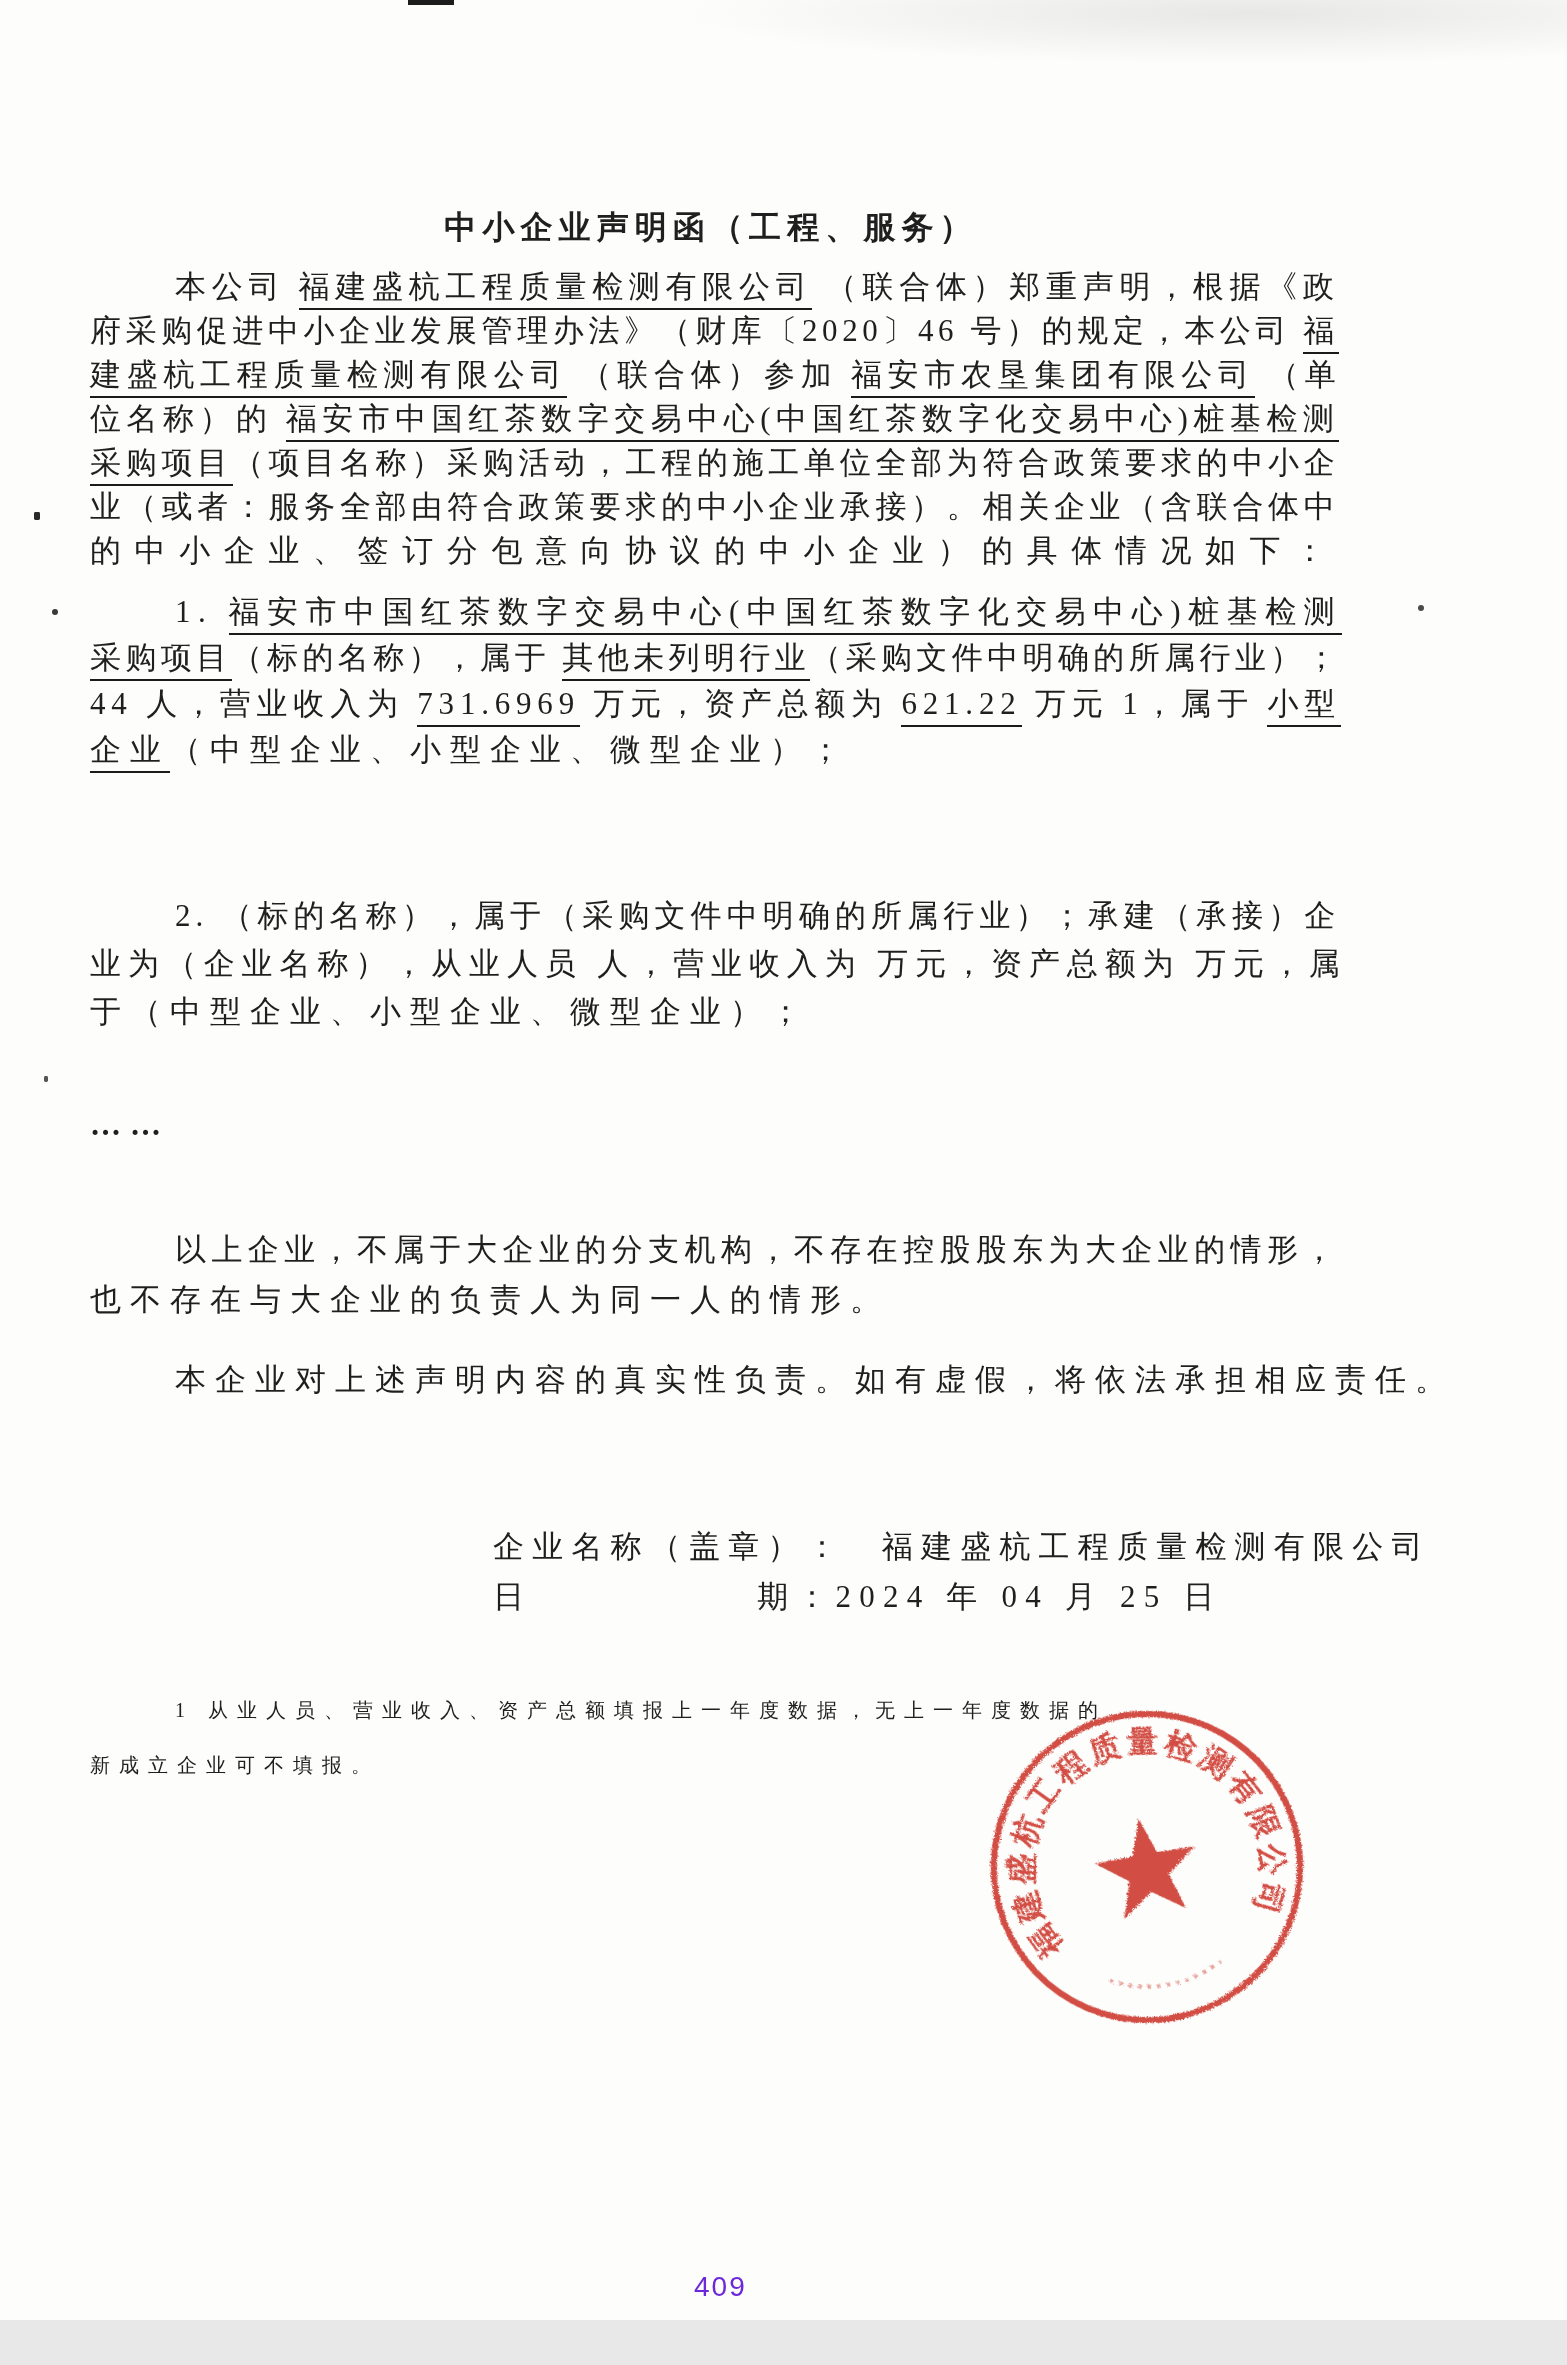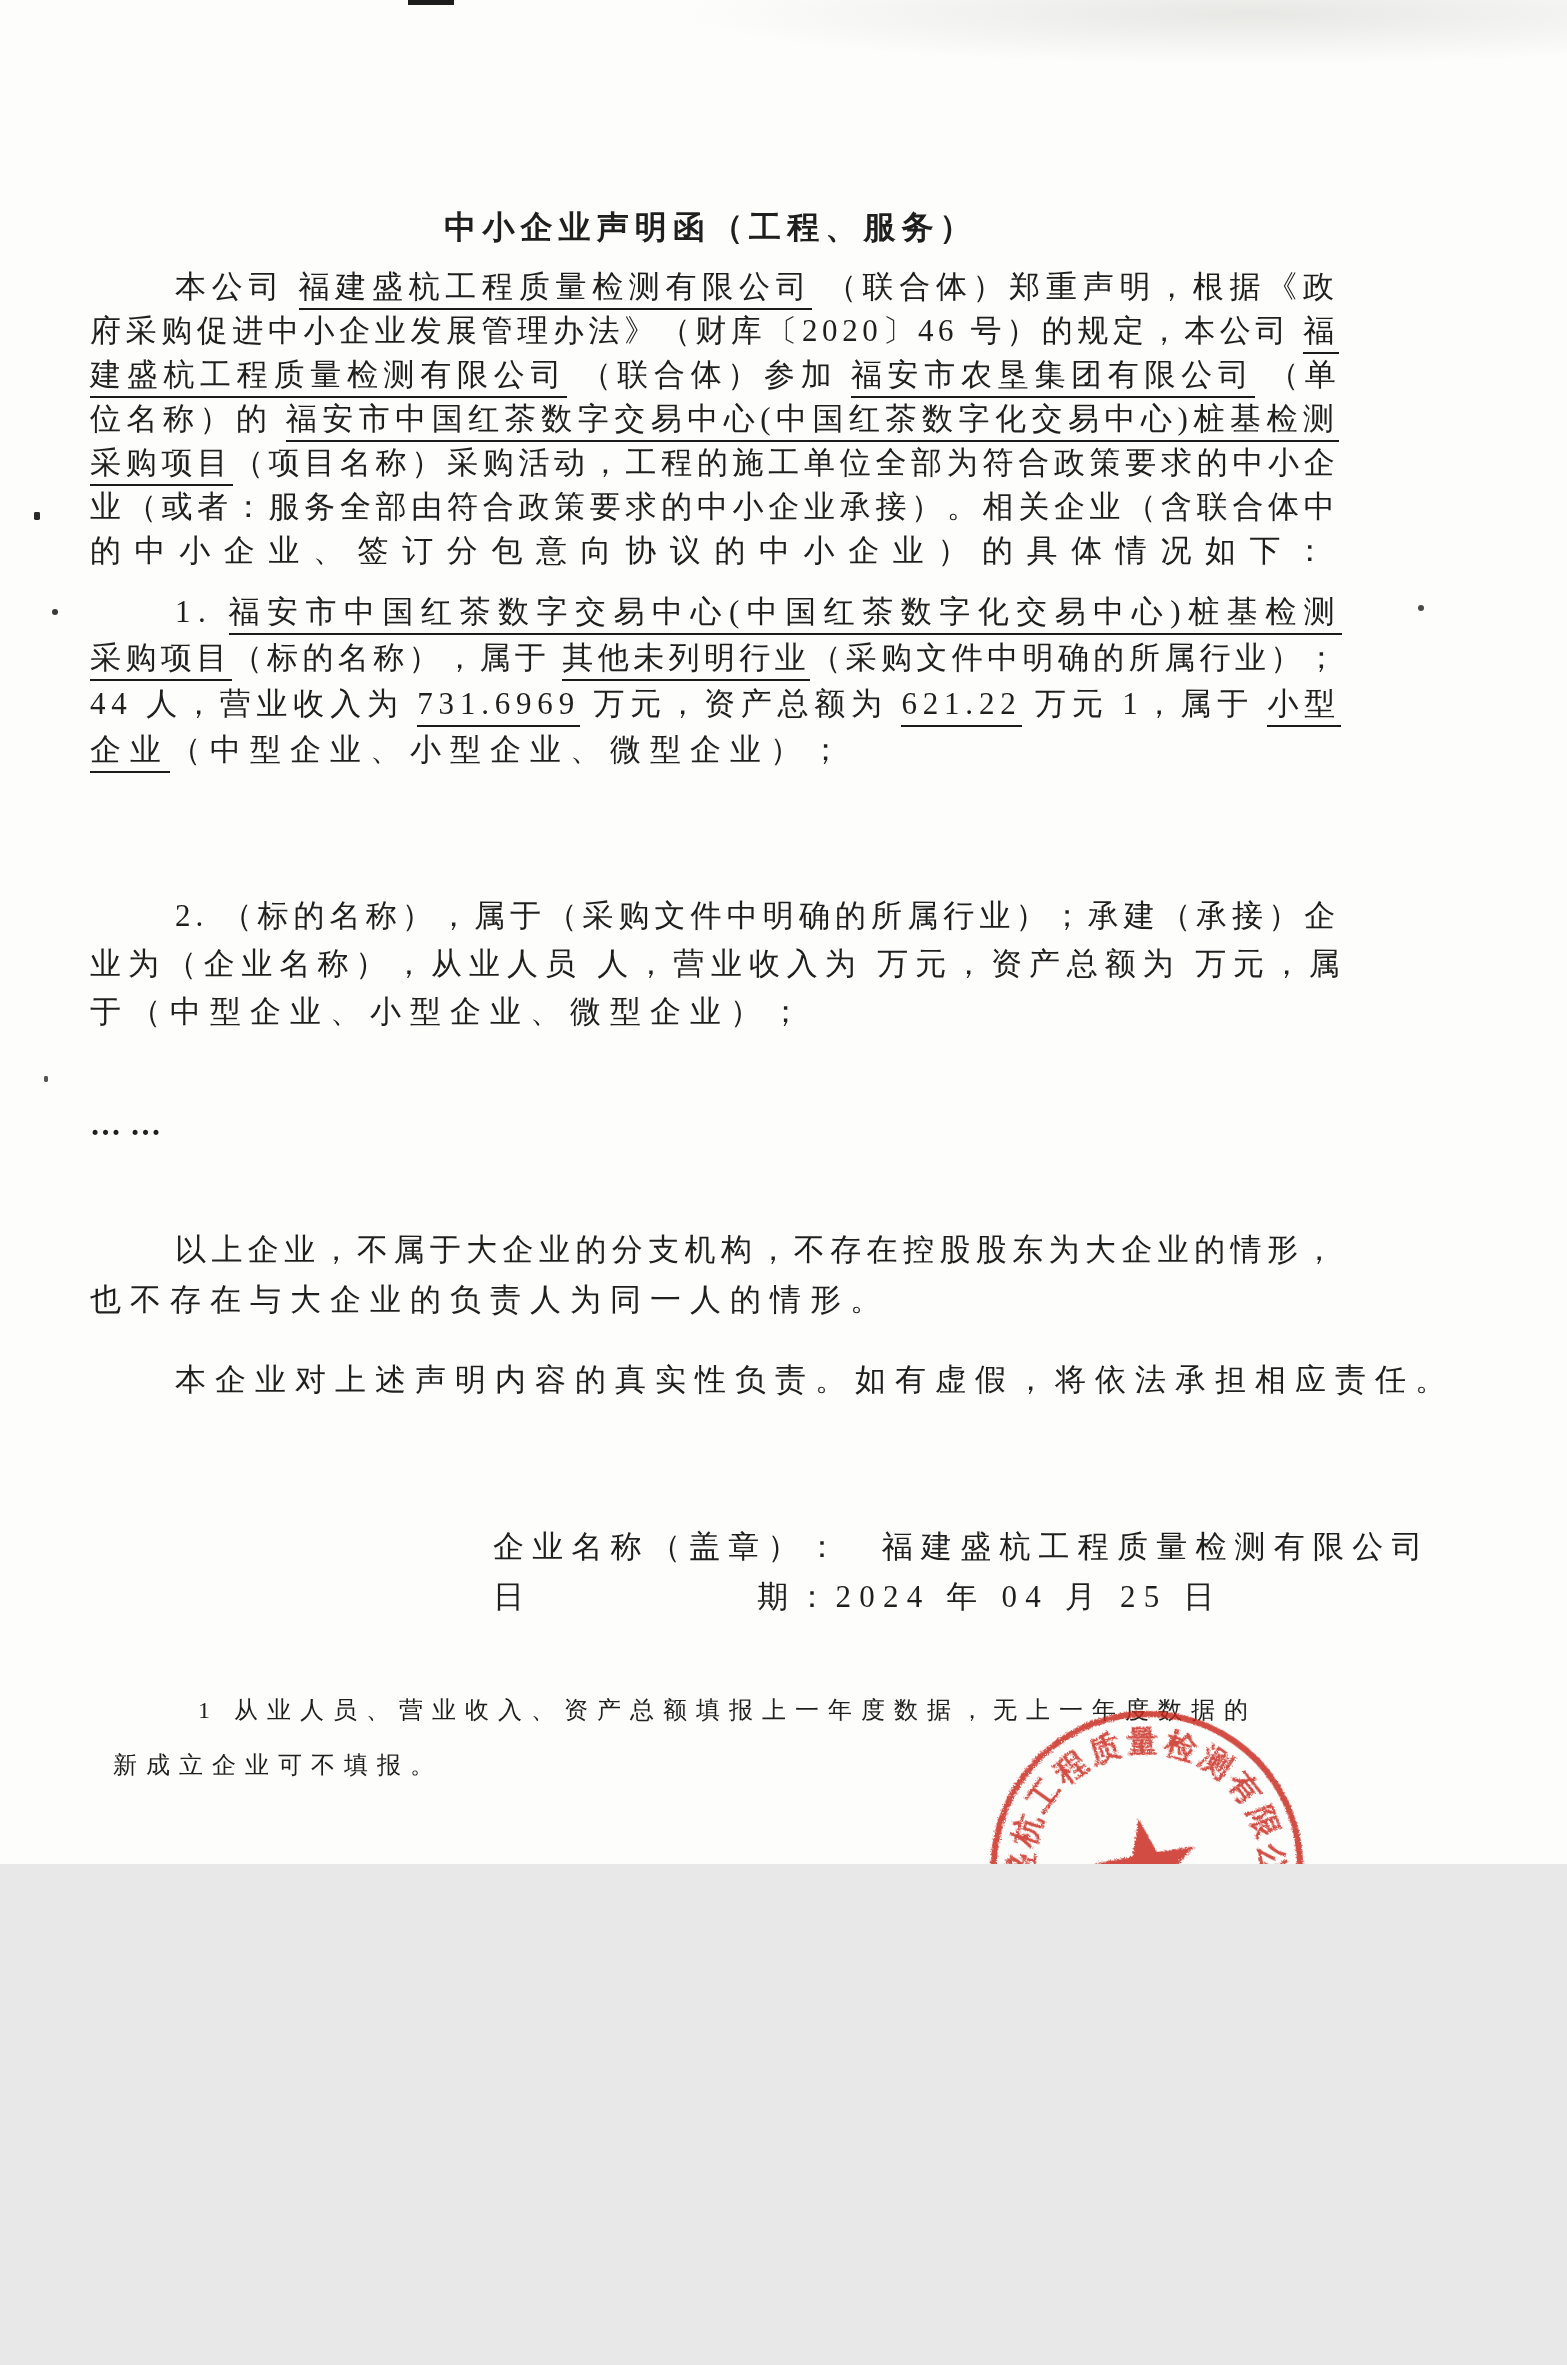--- a/index.html
+++ b/index.html
@@ -1,17 +1,17 @@
 <!DOCTYPE html>
 <html style="font-size:11px"><head>
 <meta charset="utf-8">
 <style>
   html,body{margin:0;padding:0;background:#e8e8e8;}
   .page{
-    position:relative;width:1568px;height:1864px;background:#fdfdfc;overflow:hidden;
+    position:relative;width:1568px;height:2320px;background:#fdfdfc;overflow:hidden;
     font-family:"Liberation Serif","DejaVu Serif",serif;color:#1f1f1f;
   }
   
   .noise-band{position:absolute;left:307px;top:0;width:1261px;height:68px;pointer-events:none;
     background:radial-gradient(60% 100% at 75% 20%, rgba(175,175,168,0.28), rgba(175,175,168,0) 75%);}
   .art{position:absolute;background:#1d1d1d;}
   #art-top-dash{left:408px;top:0;width:46px;height:4.8px;}
   #art-left-dot1{left:34px;top:512px;width:5.5px;height:7.5px;border-radius:1.4px;background:#2a2a2a;}
   #art-item1-ldot{left:52px;top:609px;width:6.1px;height:6.1px;border-radius:50%;background:#3a3a3a;}
   #art-item1-rdot{left:1418px;top:605px;width:6.1px;height:6.1px;border-radius:50%;background:#4a4a4a;}
@@ -23,21 +23,21 @@
   #doc-body .block{position:absolute;left:90px;width:1386px;}
   .block .line{line-height:var(--lh);height:var(--lh);white-space:nowrap;}
   .block .ln{letter-spacing:9px;}
   .block .u{border-bottom:2.7px solid #1b1b1b;padding-bottom:4.1px;}
   .intro-paragraph{top:265px;--lh:44px;font-size:31px;}
   .item-1{top:589px;--lh:46px;font-size:31px;}
   .item-2{top:892px;--lh:48px;font-size:31px;}
   .ellipsis{top:1103px;--lh:44px;font-size:31px;font-weight:700;}
   .closing-paragraph{top:1225px;--lh:50px;font-size:31px;}
   .responsibility{top:1358px;--lh:44px;font-size:31px;}
-  .footnote{top:1683px;--lh:55px;font-size:24px;margin-left:23px;}
+  .footnote{top:1683px;--lh:55px;font-size:20px;}
   
   .signature{position:absolute;left:493px;top:1522px;font-size:31px;letter-spacing:8.2px;line-height:50px;white-space:nowrap;}
   .sig-gap{display:inline-block;width:36px;}
   .date-gap{display:inline-block;width:225px;}
   
   .stamp{position:absolute;left:985px;top:1705px;width:324px;height:324px;transform:rotate(-10deg);pointer-events:none;}
   
   .page-number{position:absolute;left:694px;top:2271px;font-size:28px;letter-spacing:2px;color:#6d28d9;
     font-family:"Liberation Sans","DejaVu Sans",sans-serif;}
 </style>

